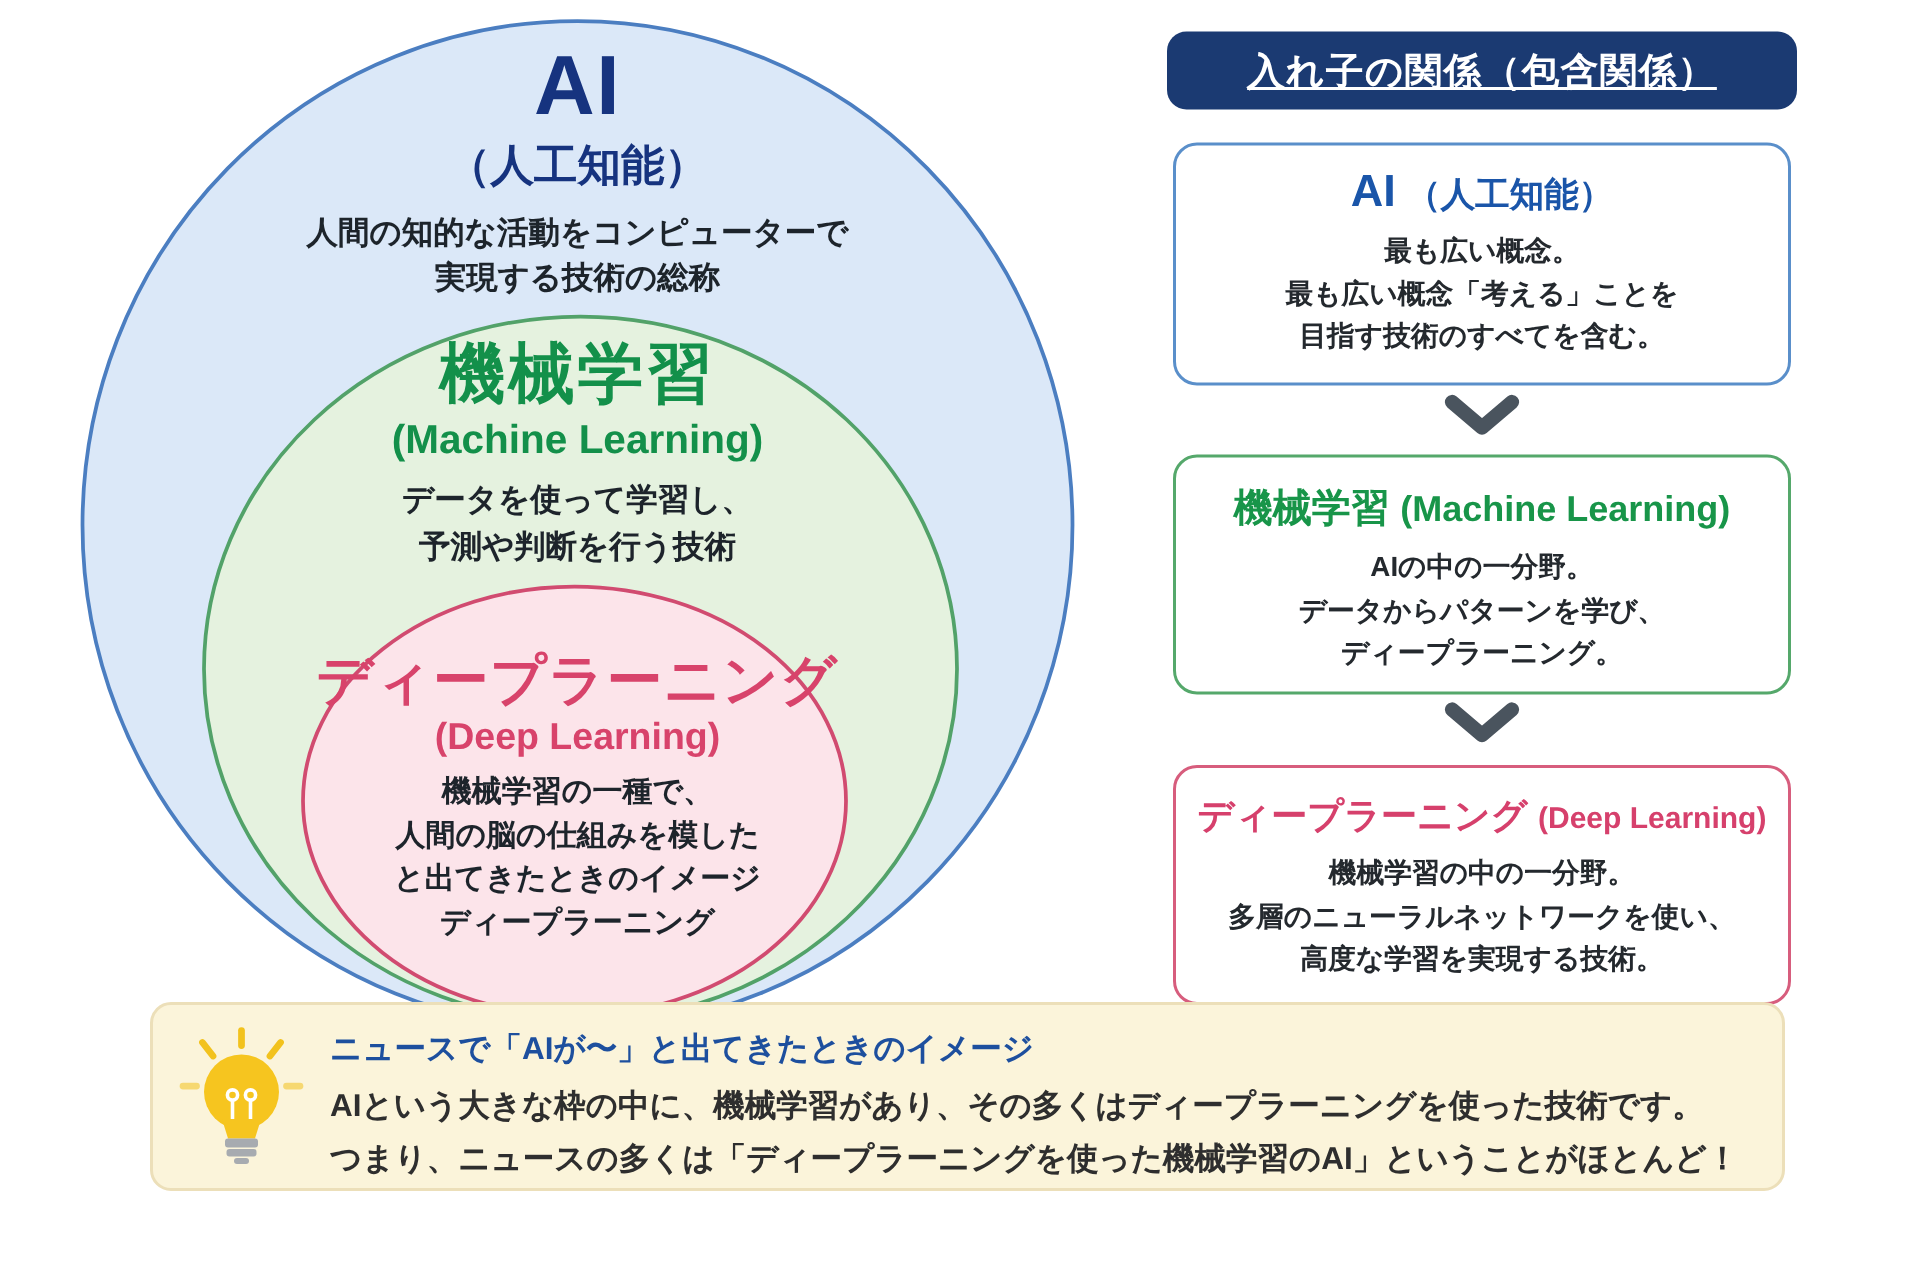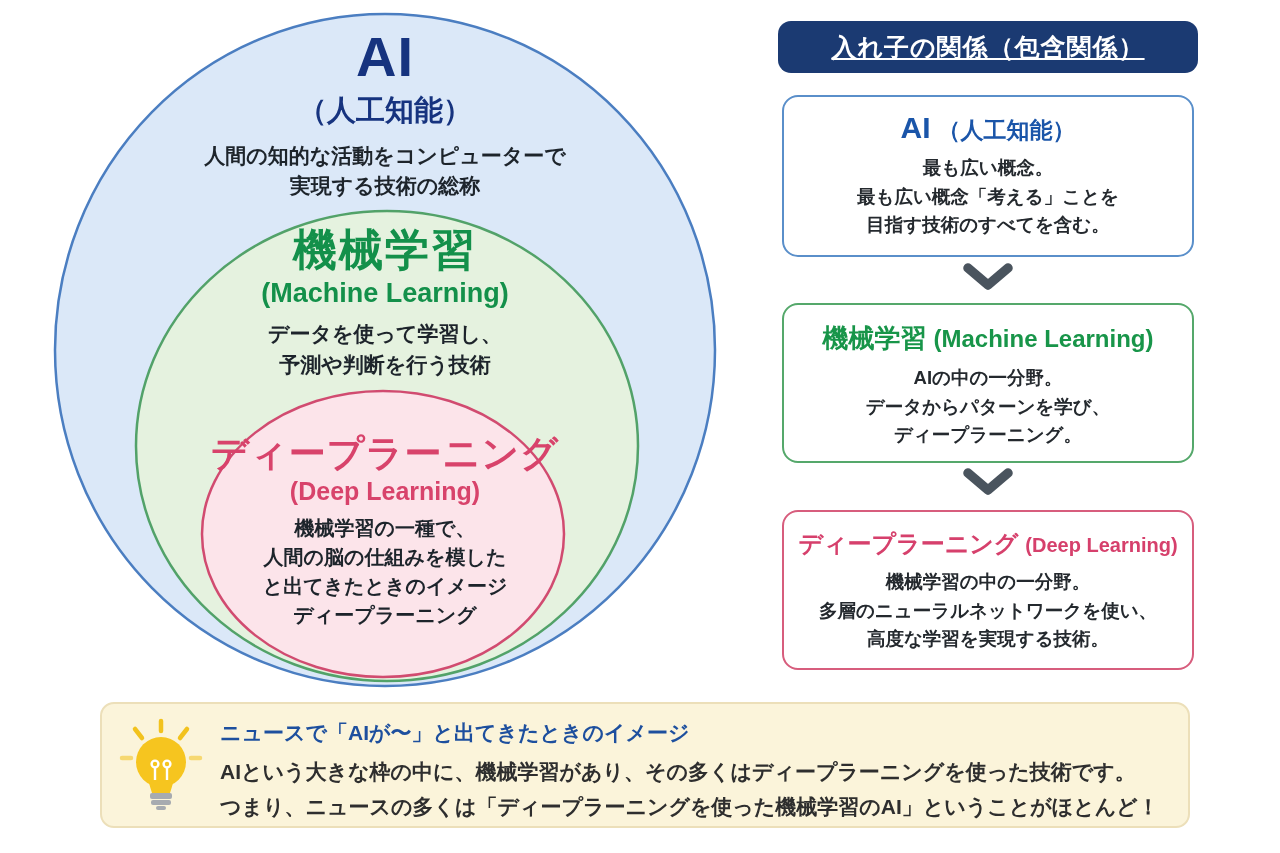--- a/index.html
+++ b/index.html
@@ -39,21 +39,21 @@
   .pbox-ml .t-sub{font-size:24px;color:#189549;}
   .pbox-dl .t-main{font-size:24px;color:#d6406c;}
   .pbox-dl .t-sub{font-size:20px;color:#d6406c;}
   .pbox-lines{margin-top:8px;font-size:18.5px;line-height:1.55;font-weight:600;color:#24292e;}
   .pbox-lines span{display:block;}
   .chev{position:absolute;left:960px;width:56px;height:30px;}
   .chev-1{top:262px;}
   .chev-2{top:467px;}
 
   
-  .note{position:absolute;left:100px;top:702px;width:1090px;height:126px;
+  .note{position:absolute;left:100px;top:668px;width:1090px;height:126px;
     background:#fbf4da;border:2px solid #ecdfb9;border-radius:14px;box-sizing:border-box;}
   .note-bulb{position:absolute;left:16px;top:14px;}
   .note-text{position:absolute;left:118px;top:15px;width:950px;}
   .note-title{font-size:21px;font-weight:bold;color:#1d4f9e;}
   .note-lines{margin-top:7px;font-size:21px;line-height:1.68;font-weight:600;color:#2e2e2e;}
   .note-lines span{display:block;}
 </style>
 </head>
 <body>
 

